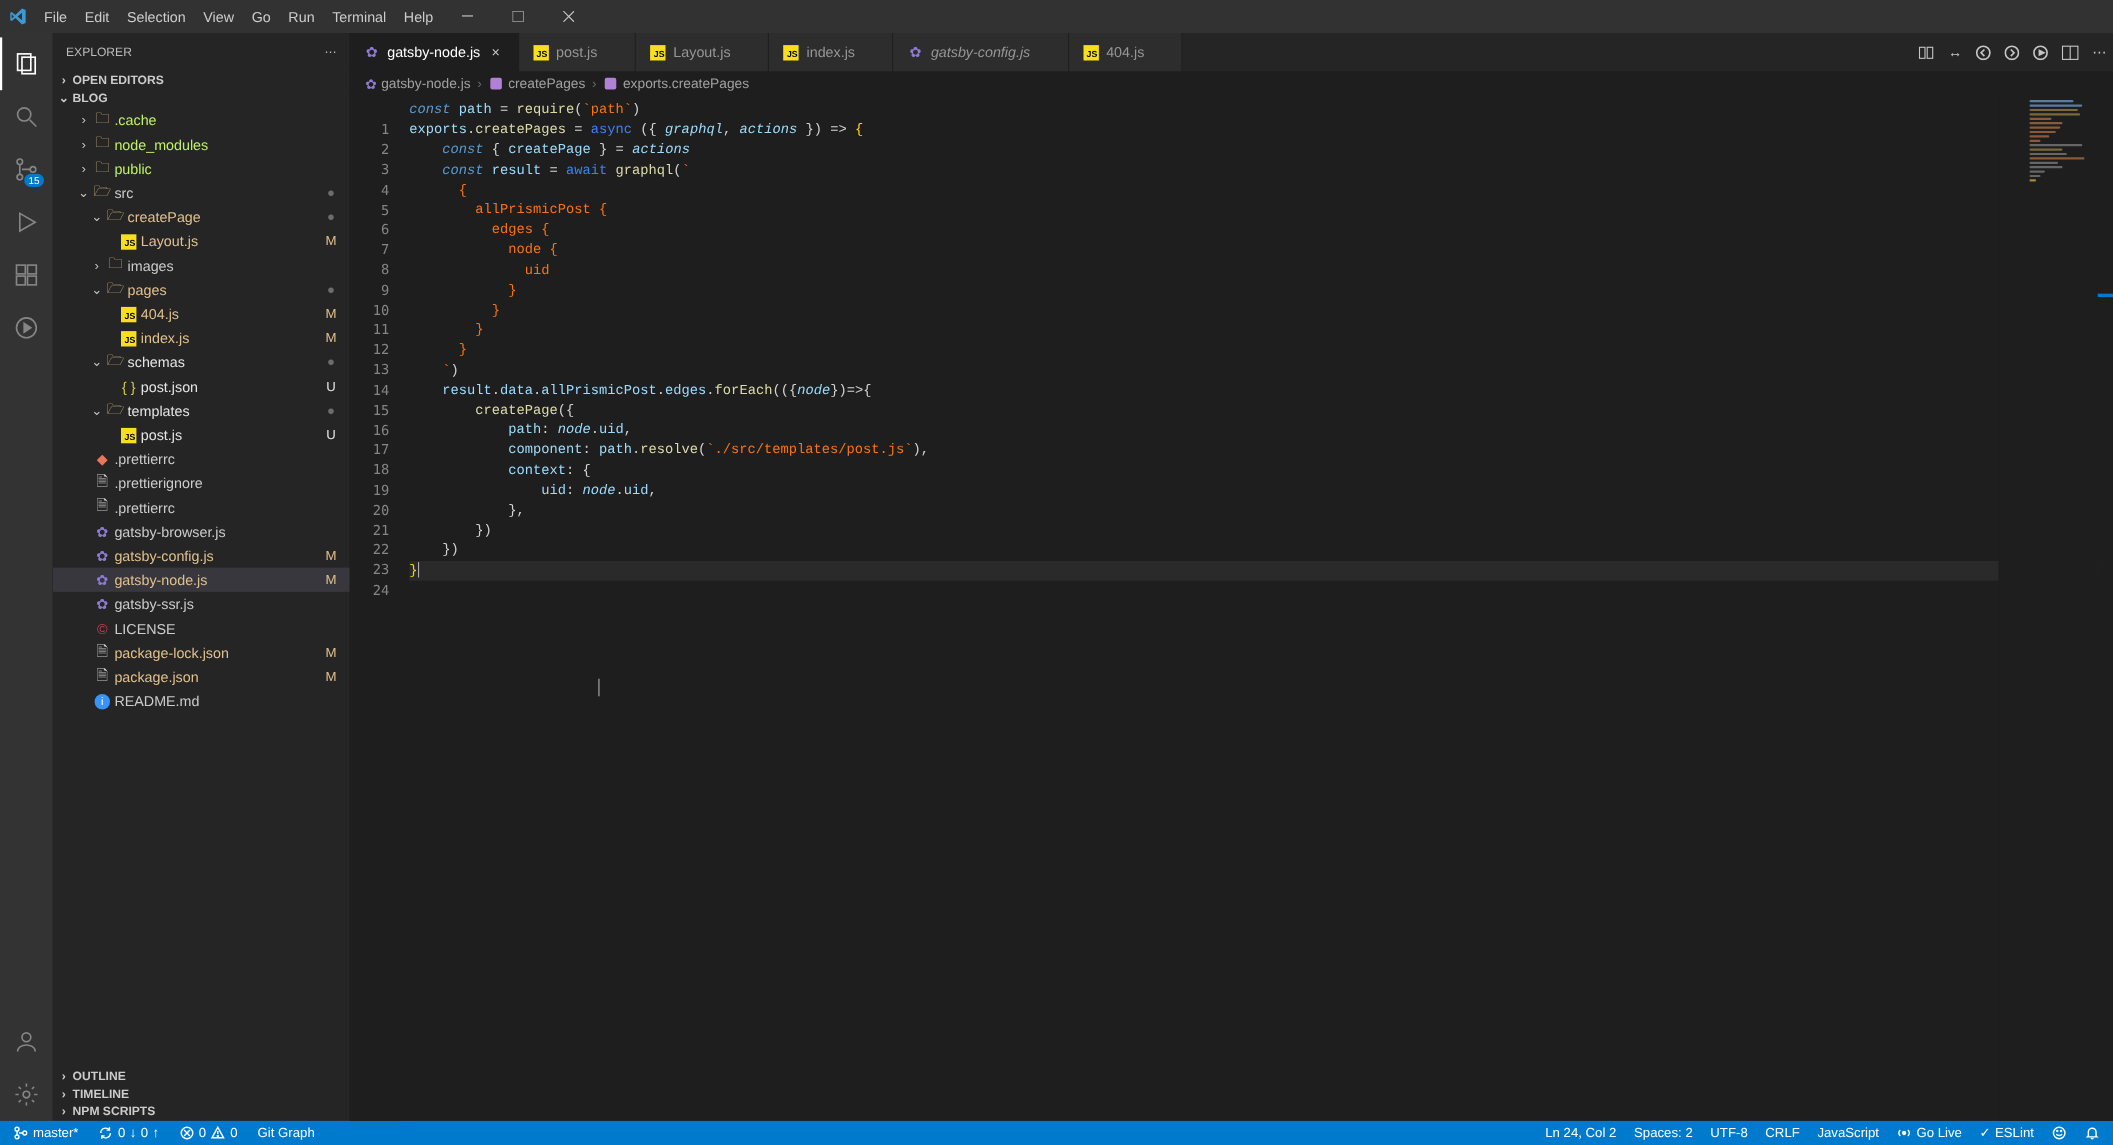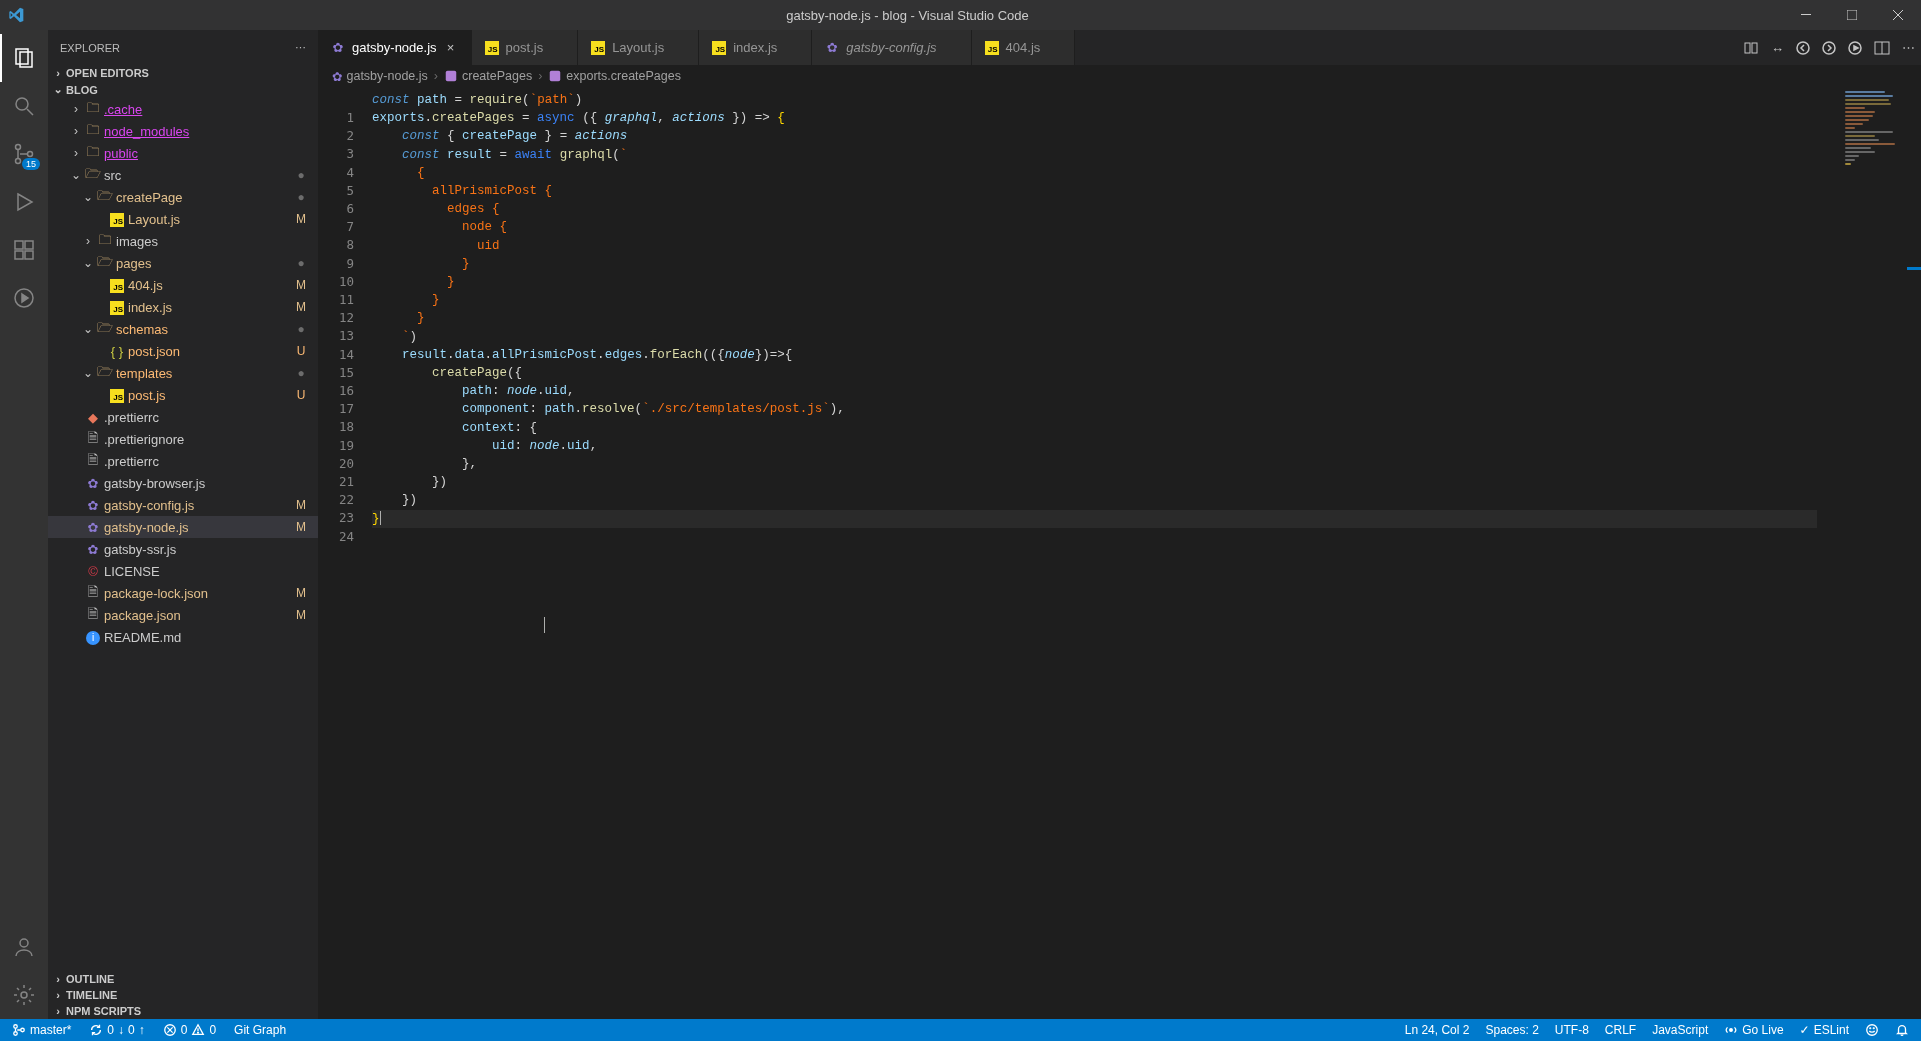--- a/index.html
+++ b/index.html
@@ -65,23 +65,23 @@
     .tree-row {
       display:flex; align-items:center; height:22px;
       padding-right:8px; cursor:pointer; position:relative;
     }
     .tree-row.active { background:#37373d; }
     .tree-row .indent { display:inline-block; }
     .tree-row .chev { width:16px; text-align:center; color:#c5c5c5; font-size:12px;}
     .tree-row .icon { width:18px; text-align:center; margin-right:2px; }
     .tree-row .label { flex:1; white-space:nowrap; overflow:hidden; text-overflow:ellipsis; }
     .tree-row .status { width:18px; text-align:center; font-size:12px; }
-    .row-dim { color:#d946ef;text-decoration:underline; }
+    .row-dim { color:#bef264; }
     .row-mod { color:#e2c08d; }
-    .row-new { color:#fdba74; }
+    .row-new { color:#e5e5e5; }
     .mod-dot { color:#6c6c6c; }
 
     
     .editor-area { flex:1; display:flex; flex-direction:column; background:#1e1e1e; min-width:0;}
     .tabs-row { display:flex; align-items:stretch; background:#252526; height:35px; }
     .tab {
       display:flex; align-items:center; gap:6px; padding:0 12px;
       background:#2d2d2d; color:#969696; border-right:1px solid #1e1e1e;
       cursor:pointer; font-size:13px;
     }
@@ -156,21 +156,30 @@
   </style>
 </head>
 <body>
 
 <div class="title-bar">
   <div class="vs-logo">
     <svg width="16" height="16" viewBox="0 0 24 24">
         <path fill="#3c99d4" d="M23 3l-5-2-9 9-5-4-2 1v10l2 1 5-4 9 9 5-2V3zM4 15V9l3 3-3 3zm14 2l-6-5 6-5v10z"></path>
       </svg>
   </div>
-  <div class="title-center">gatsby-node.js - blog - Visual Studio Code</div>
+  <div class="menu-items" id="menu-bar">
+      <span>File</span>
+      <span>Edit</span>
+      <span>Selection</span>
+      <span>View</span>
+      <span>Go</span>
+      <span>Run</span>
+      <span>Terminal</span>
+      <span>Help</span>
+    </div>
   <div class="window-controls">
     <div class="wc">
         <svg width="10" height="10">
           <rect y="4" width="10" height="1" fill="#ccc"></rect>
         </svg>
       </div>
     <div class="wc">
         <svg width="10" height="10">
           <rect x="0" y="0" width="10" height="10" fill="none" stroke="#ccc"></rect>
         </svg>

